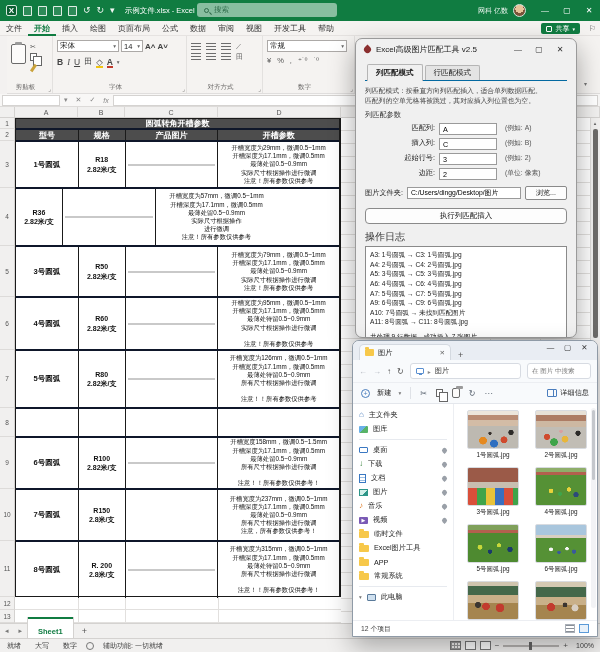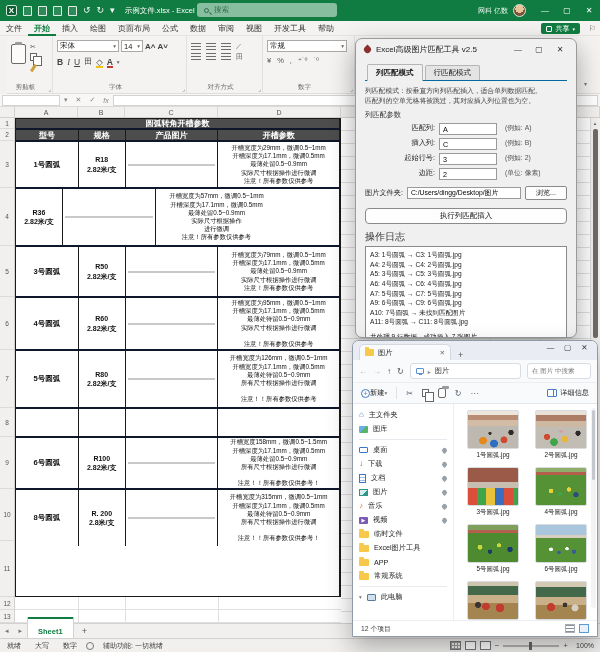--- a/index.html
+++ b/index.html
@@ -157,21 +157,21 @@
   .ex-ctl{width:17px;text-align:center;font-size:7.5px;color:#333}
   .ex-addr{height:23px;background:#f8fafc;display:flex;align-items:center;padding:0 6px;gap:6px;border-bottom:1px solid #eceef2}
   .nav{font-size:8px;color:#555}
   .nav.dim{color:#b5b9c0}
   .crumb{flex:1;height:16px;border:1px solid #d7dbe2;border-radius:3px;background:#fff;display:flex;align-items:center;gap:4px;padding:0 5px;font-size:7.2px;color:#333}
   .mon{width:8px;height:6px;border:1px solid #5a8fd0;border-radius:1px;position:relative}
   .mon:after{content:"";position:absolute;left:2px;bottom:-2px;width:3px;height:1px;background:#5a8fd0}
   .crumb .sep{font-size:6px;color:#888}
   .ex-search{width:64px;height:16px;border:1px solid #d7dbe2;border-radius:3px;background:#fff;font-size:6.5px;color:#777;display:flex;align-items:center;padding:0 4px;white-space:nowrap;overflow:hidden}
   .ex-tools{height:21px;background:#f8fafc;display:flex;align-items:center;gap:9px;padding:0 8px;border-bottom:1px solid #e4e7ec}
-  .newbtn{display:flex;align-items:center;gap:0;font-size:7.2px;color:#222}
+  .newbtn{display:flex;align-items:center;gap:7px;font-size:7.2px;color:#222}
   .plus-c{width:9px;height:9px;border-radius:50%;border:1px solid #4a7dbd;color:#4a7dbd;font-size:7px;line-height:8px;text-align:center}
   .tool-ic{font-size:8px;color:#5a6470}
   .tsep{width:1px;height:12px;background:#dfe2e7}
   .details-btn{margin-left:auto;display:flex;align-items:center;gap:3px;font-size:7.2px;color:#222}
   .pane-ic{width:10px;height:8px;border:1px solid #4a7dbd;border-radius:1px;background:linear-gradient(to right,transparent 0 5px,#4a7dbd 5px 6px,transparent 6px)}
   .ex-body{flex:1;display:flex;overflow:hidden}
   .ex-side{width:101px;border-right:1px solid #eceef2;padding:4px 0;overflow:hidden}
   .sitem{height:14px;display:flex;align-items:center;gap:5px;padding:0 6px;font-size:7.2px;color:#222;white-space:nowrap}
   .sitem .pin{margin-left:auto;width:5px;height:5px;background:#9aa0a8;border-radius:50% 50% 50% 0;transform:rotate(-45deg)}
   .ssep{height:1px;background:#e7eaef;margin:3px 6px}
@@ -482,20 +482,37 @@
         </div>
       <div class="tc cD">
           <span class="paramTxt">开槽宽度158mm，微调0.5~1.5mm
 开槽深度为17.1mm，微调0.5mm
 最薄处留0.5~0.9mm
 所有尺寸根据操作进行微调
 
 注意！！所有参数仅供参考！</span>
         </div>
     </div>
+    <div class="trow" style="height:52px">
+      <div class="tc cA">
+          <span class="modelTxt">7号圆弧</span>
+        </div>
+      <div class="tc cB">
+          <span class="specTxt">R150
+2.8米/支</span>
+        </div>
+      <div class="tc cC"></div>
+      <div class="tc cD">
+          <span class="paramTxt">开槽宽度为237mm，微调0.5~1mm
+开槽深度为17.1mm，微调0.5mm
+最薄处留0.5~0.9mm
+所有尺寸根据操作进行微调
+注意，所有参数仅供参考！</span>
+        </div>
+    </div>
     <div class="trow" style="height:56px">
       <div class="tc cA">
           <span class="modelTxt">8号圆弧</span>
         </div>
       <div class="tc cB">
           <span class="specTxt">R. 200
 2.8米/支</span>
         </div>
       <div class="tc cC">
           <span class="ph ph-class2"></span>

